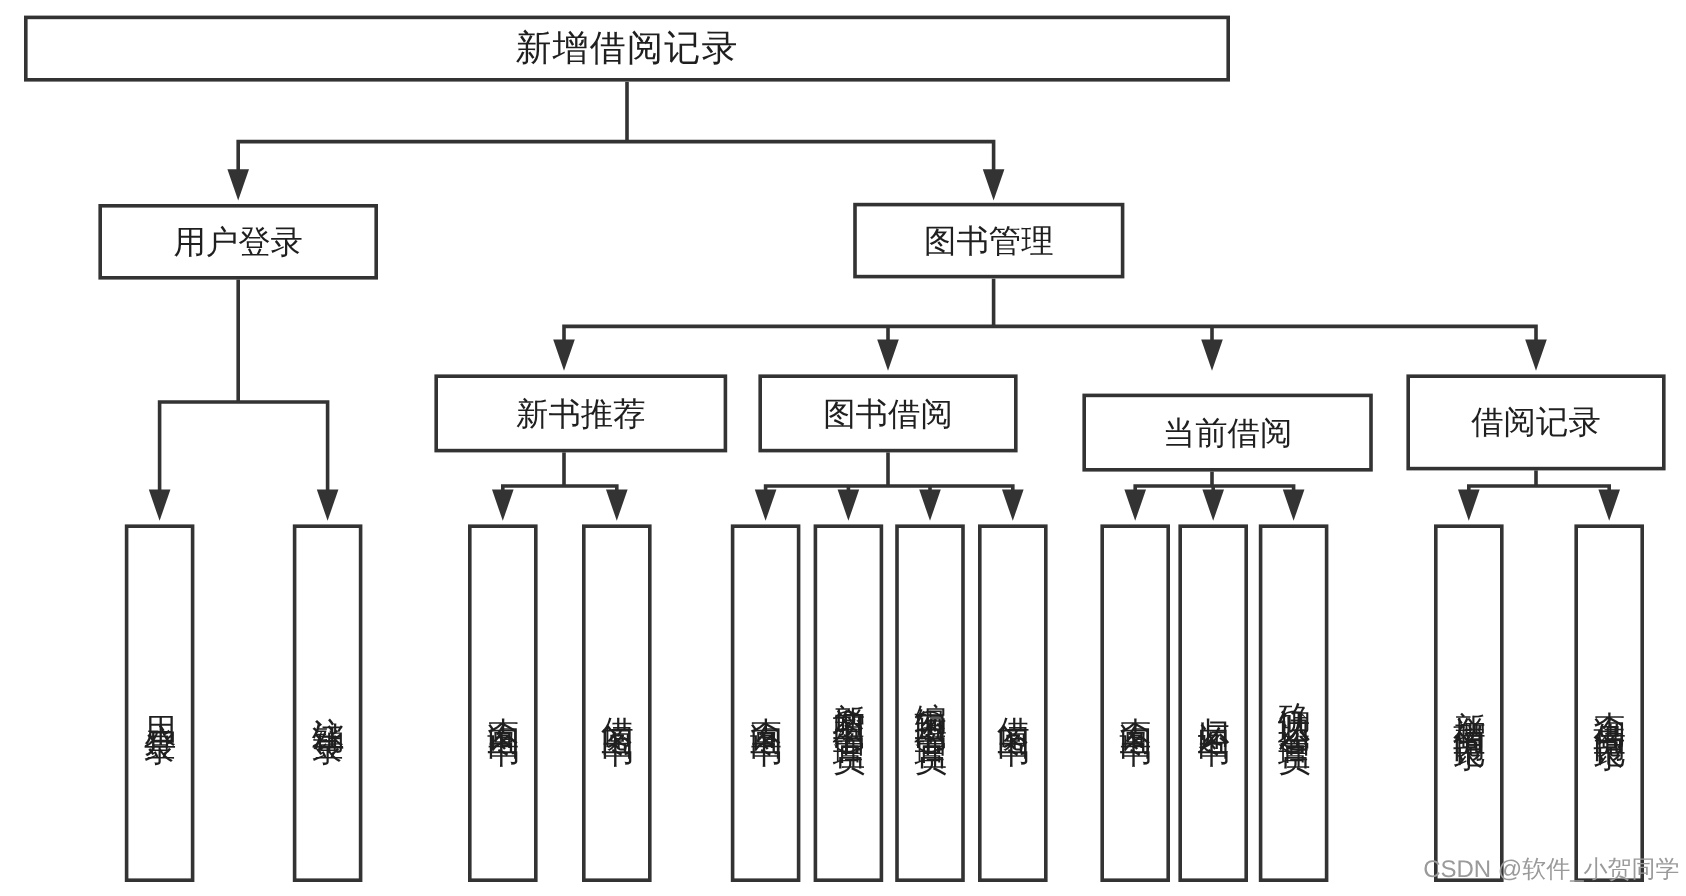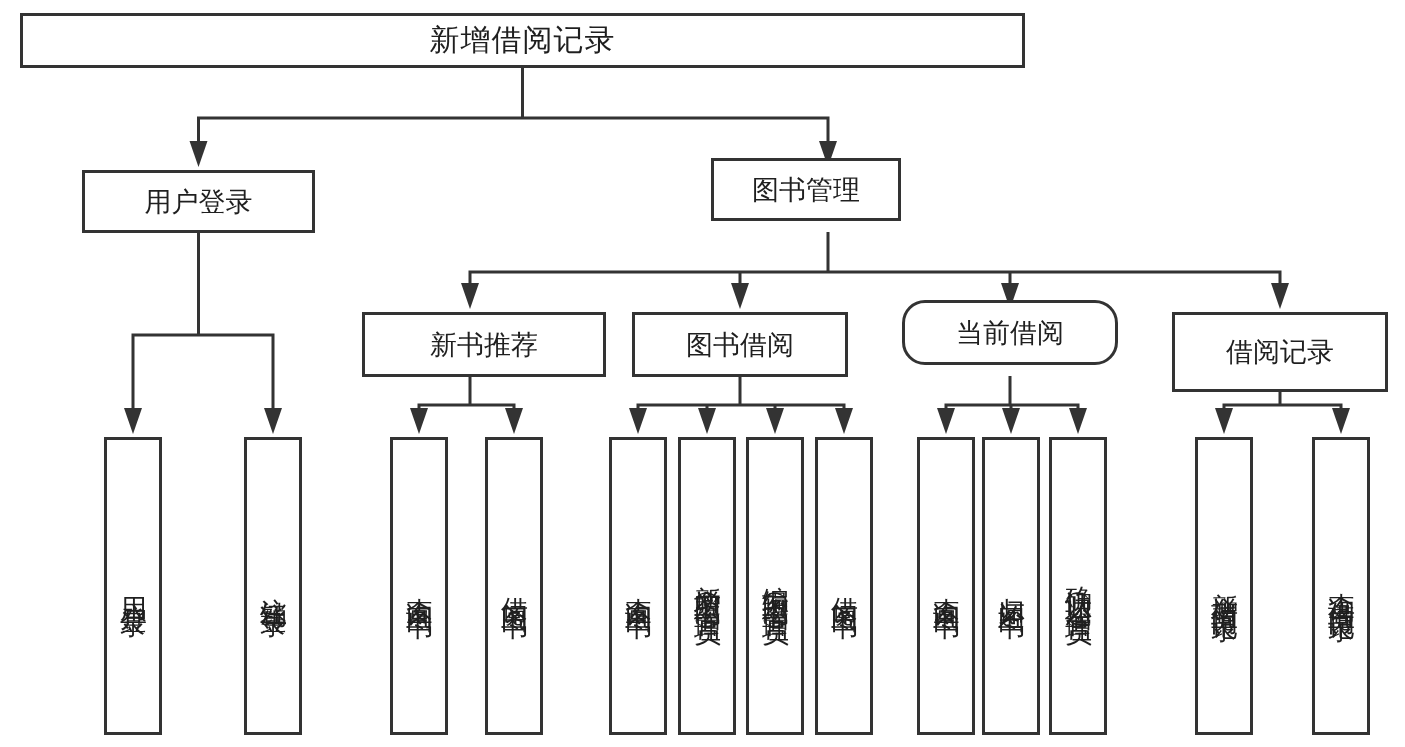--- a/index.html
+++ b/index.html
@@ -85,25 +85,25 @@
     <polygon class="arrowhead" points="1069,408 1087,408 1078,434"></polygon>
 
     <path class="connector" d="M1280 376 V405 M1222.5 405 H1342.5 M1224 405 V412 M1341 405 V412"></path>
     <polygon class="arrowhead" points="1215,408 1233,408 1224,434"></polygon>
     <polygon class="arrowhead" points="1332,408 1350,408 1341,434"></polygon>
   </svg>
 
   <div class="node box-root">新增借阅记录</div>
 
   <div class="node box-l2" style="left:82px;top:170px;width:233px;height:63px;">用户登录</div>
-  <div class="node box-l2" style="left:711px;top:158px;width:190px;height:63px;">图书管理</div>
+  <div class="node box-l2" style="left:711px;top:169px;width:226px;height:63px;">图书管理</div>
 
   <div class="node box-l3" style="left:362px;top:312px;width:244px;height:65px;">新书推荐</div>
   <div class="node box-l3" style="left:632px;top:312px;width:216px;height:65px;">图书借阅</div>
-  <div class="node box-l3" style="left:902px;top:300px;width:216px;height:65px;border-radius:23px;">当前借阅</div>
+  <div class="node box-l3" style="left:902px;top:328px;width:242px;height:65px;">当前借阅</div>
   <div class="node box-l3" style="left:1172px;top:312px;width:216px;height:80px;">借阅记录</div>
 
   <div class="node leaf" style="left:104px;">
     <span class="vtext">用户登录</span>
   </div>
   <div class="node leaf" style="left:244px;">
     <span class="vtext">注销登录</span>
   </div>
 
   <div class="node leaf" style="left:390px;">
@@ -136,14 +136,15 @@
     <span class="vtext">确认归还（管理员）</span>
   </div>
 
   <div class="node leaf" style="left:1195px;">
     <span class="vtext">新增借阅记录</span>
   </div>
   <div class="node leaf" style="left:1312px;">
     <span class="vtext">查询借阅记录</span>
   </div>
 
+  <div class="watermark">CSDN @软件_小贺同学</div>
 
 </div>
 
 </body></html>

